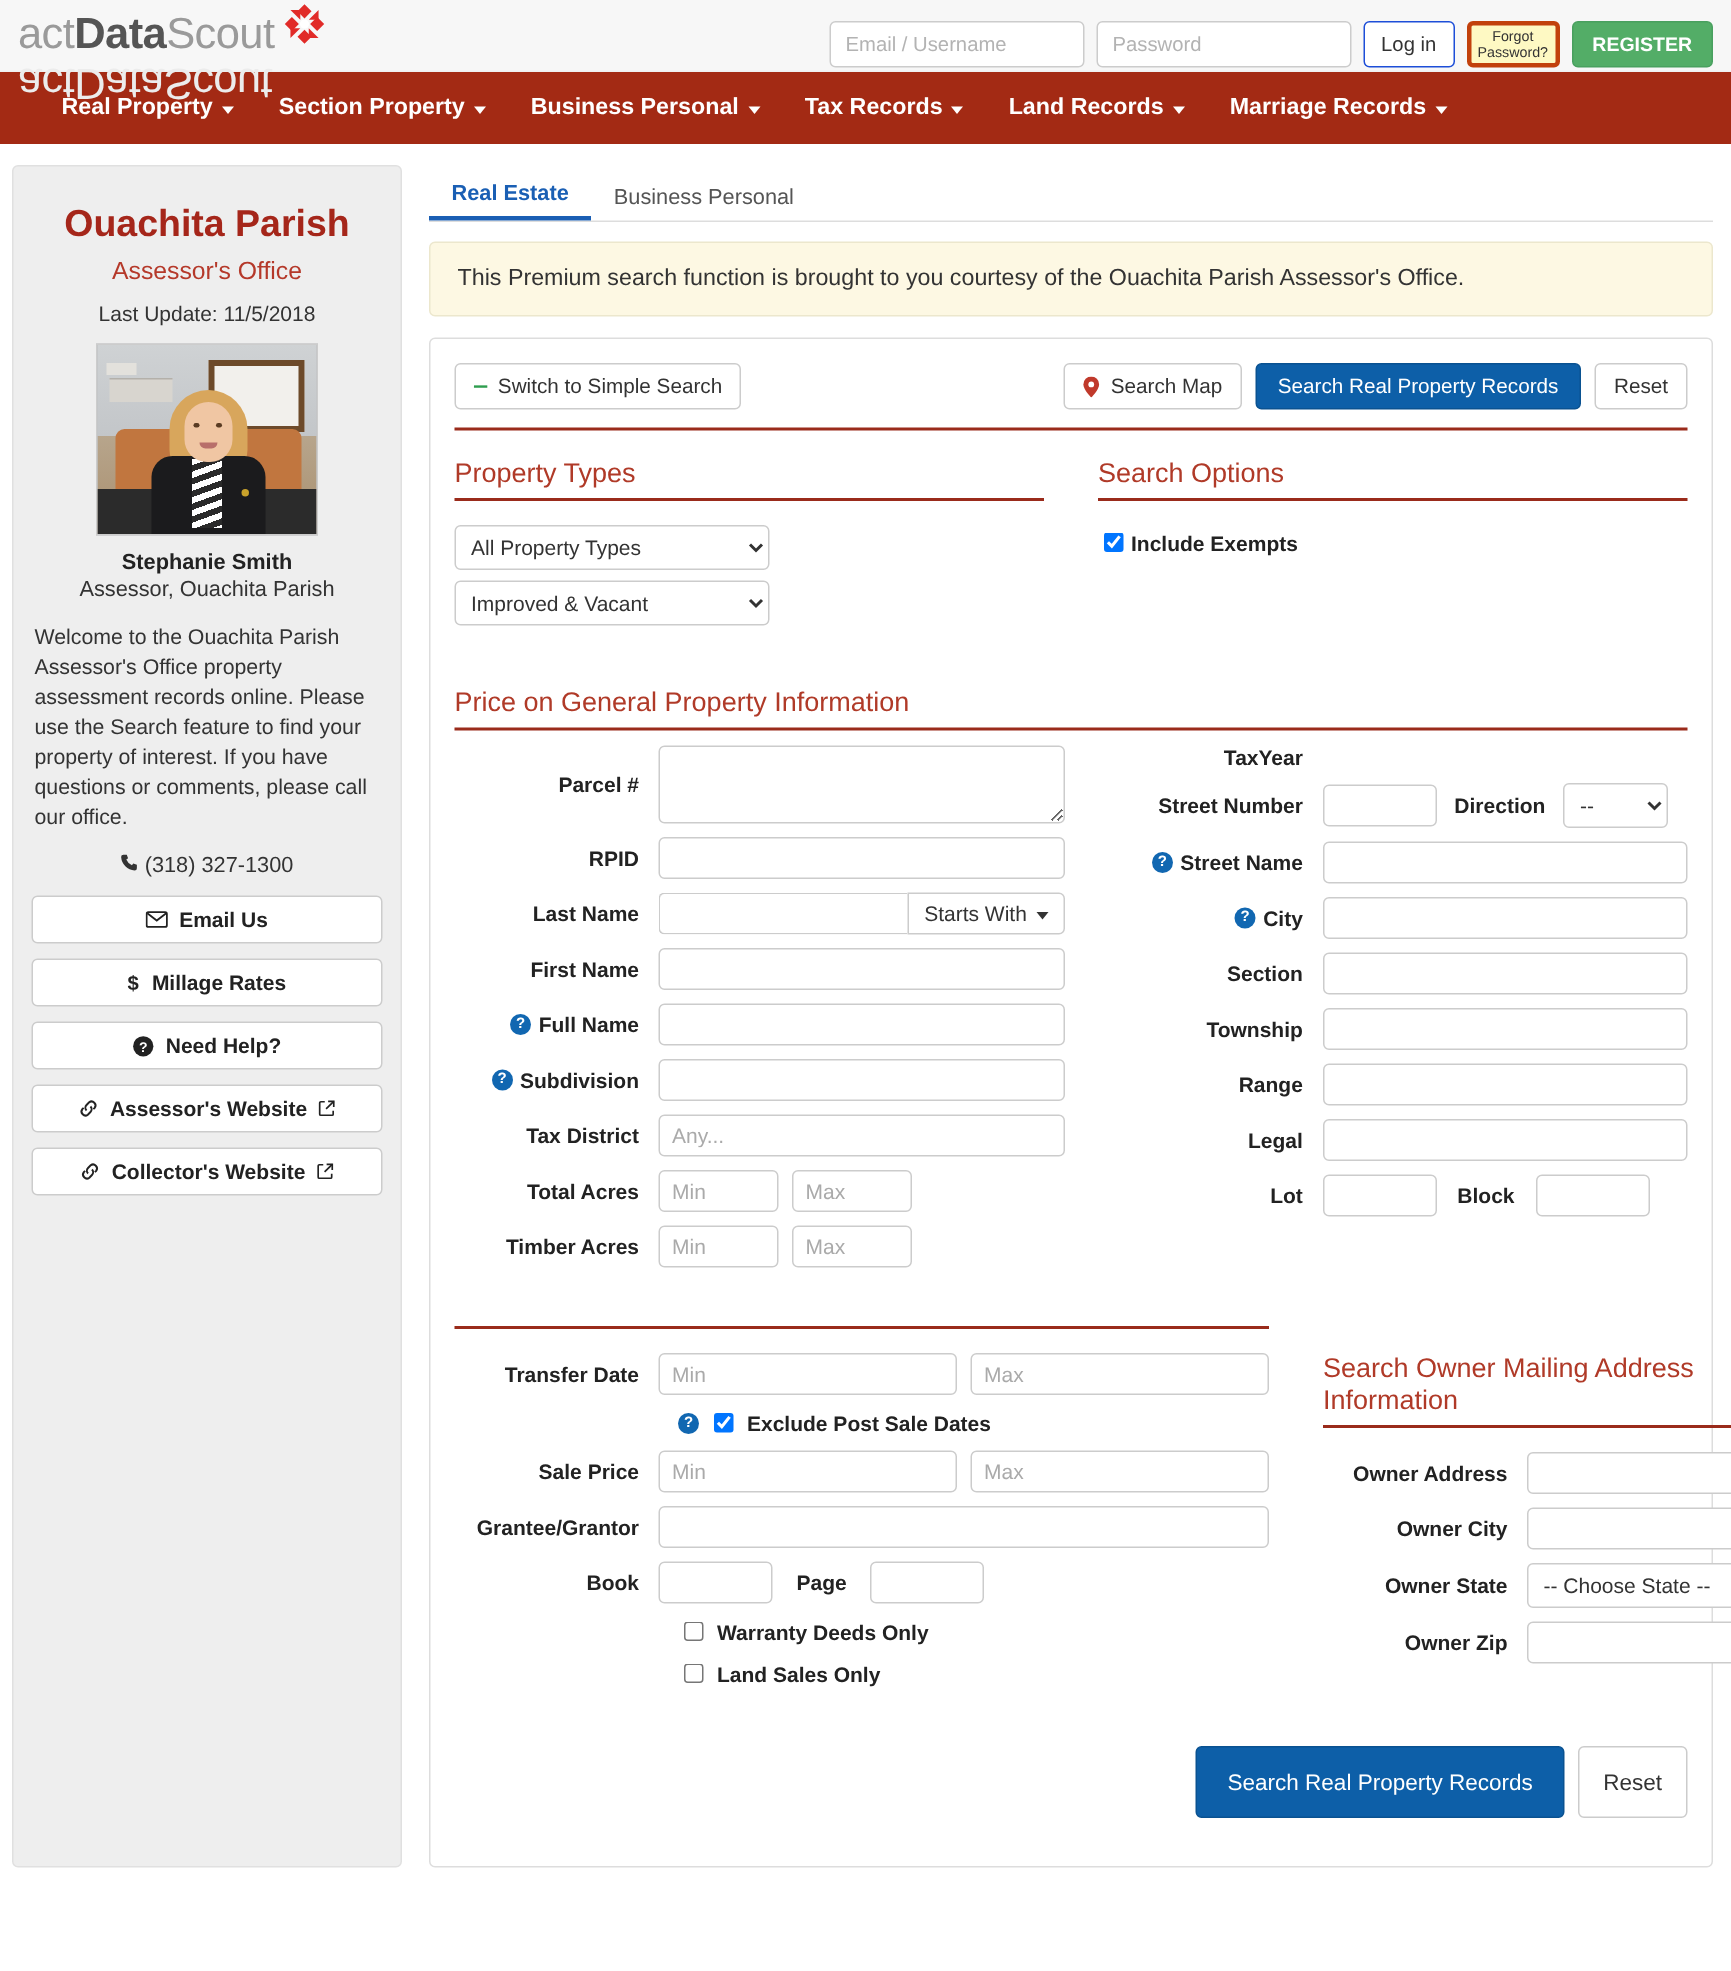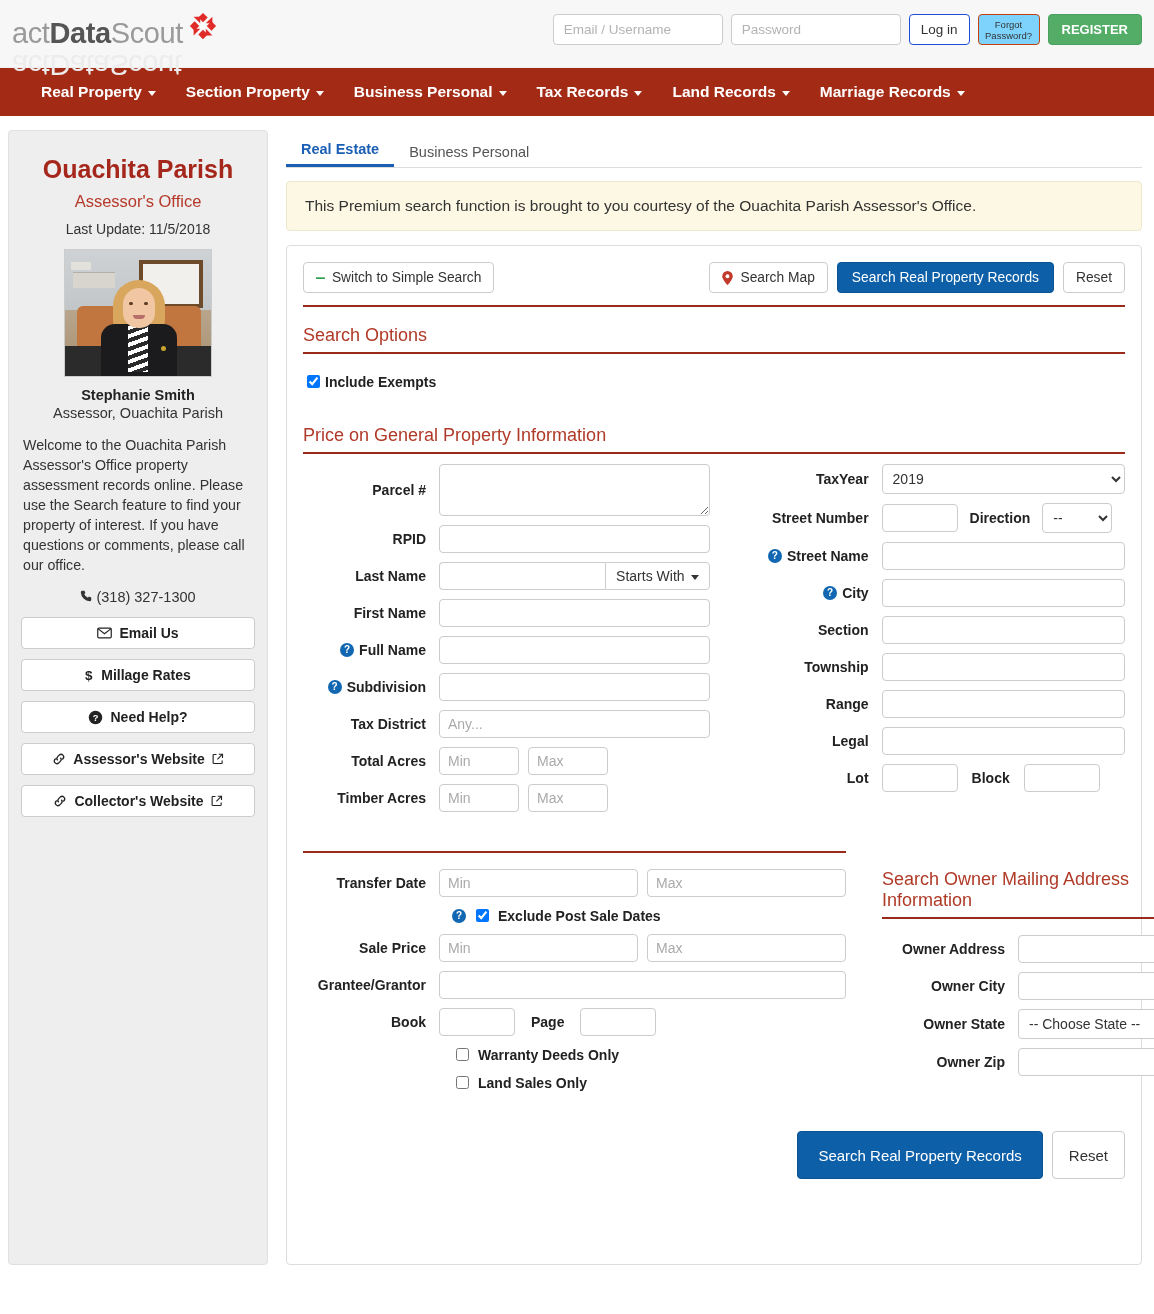--- a/index.html
+++ b/index.html
@@ -8,21 +8,21 @@
     width:1154px; height:1314px;
     font-family:"Liberation Sans", sans-serif;
     font-size:14px;
     color:#333;
     background:#ffffff;
     overflow:hidden;
   }
 
   
   .topbar{
-    height:68px; background:#f7f7f7;
+    height:48px; background:#f7f7f7;
     display:flex; align-items:center; position:relative;
     border-bottom:1px solid #f0f0f0;
   }
   .logo{ margin-left:12px; position:relative; width:220px; height:48px;}
   .logo-text{
     font-size:29px; letter-spacing:-0.4px; line-height:46px;
     color:#9a9a9a; font-family:"Liberation Sans", sans-serif;
   }
   .logo-text b{ color:#555; font-weight:bold;}
   .logo-reflect{
@@ -43,21 +43,21 @@
   .login-input::placeholder{ color:#b3b3b3; }
   #login-user{ width:170px; }
   #login-pass{ width:170px; }
   .btn-plain{
     height:31px; border:1px solid #1d4ed8; border-radius:4px; background:#fff;
     padding:0 11px; font-size:13.5px; color:#333; cursor:pointer;
     font-family:"Liberation Sans", sans-serif; white-space:nowrap;
     display:flex; align-items:center; justify-content:center;
   }
   .btn-forgot{
-    height:31px; border:1px solid #c2410c; border-radius:4px; background:#7dd3fc;
+    height:31px; border:3px solid #c2410c; border-radius:4px; background:#fef9c3;
     padding:2px 4px; font-size:9.5px; line-height:11px; color:#333; cursor:pointer;
     font-family:"Liberation Sans", sans-serif; text-align:center; width:62px;
     display:flex; align-items:center; justify-content:center;
   }
   .btn-register{
     height:31px; border:1px solid #49a05f; border-radius:4px; background:#53ad67;
     padding:0 13px; color:#fff; font-size:13px; font-weight:bold; cursor:pointer;
     font-family:"Liberation Sans", sans-serif;
     display:flex; align-items:center; justify-content:center;
   }
@@ -403,20 +403,32 @@
             <span>Search Map</span>
           </button>
           <button class="btn-blue">Search Real Property Records</button>
           <button class="btn-tb">Reset</button>
         </div>
       </div>
       <div class="hr-red"></div>
 
       <div class="cols">
         <div class="col">
+          <div class="sec-title">Property Types</div>
+          <div class="sec-underline"></div>
+          <div style="margin-top:16px;">
+            <select class="sel sel-prop">
+              <option>All Property Types</option>
+            </select>
+            <select class="sel sel-prop">
+              <option>Improved &amp; Vacant</option>
+            </select>
+          </div>
+        </div>
+        <div class="col">
           <div class="sec-title">Search Options</div>
           <div class="sec-underline"></div>
           <div class="opt-cb">
             <input type="checkbox" class="cb" checked="" style="">
             <span class="cblabel">Include Exempts</span>
           </div>
         </div>
       </div>
 
       <div style="margin-top:34px;">
@@ -478,21 +490,20 @@
               <div class="grp">
                 <input class="inp mm" placeholder="Min" style="">
                 <input class="inp mm" placeholder="Max" style="">
               </div>
             </div>
           </div>
 
           <div class="col">
             <div class="row">
               <div class="lbl">TaxYear</div>
-              <select class="sel" style="flex:1;"><option>2019</option></select>
             </div>
             <div class="row">
               <div class="lbl">Street Number</div>
               <input class="inp sm" style="">
               <div class="lbl" style="width:auto; padding:0 12px;">Direction</div>
               <select class="sel" style="width:70px;"><option>--</option></select>
             </div>
             <div class="row">
               <div class="lbl">
                   <span class="q">?</span>

